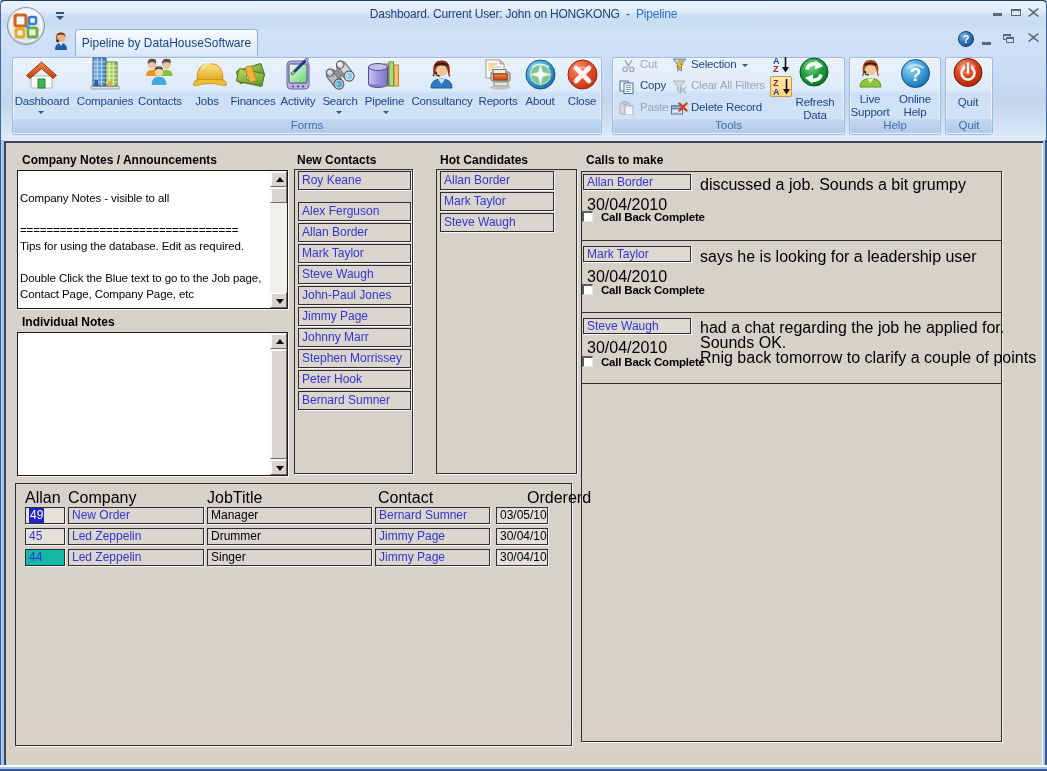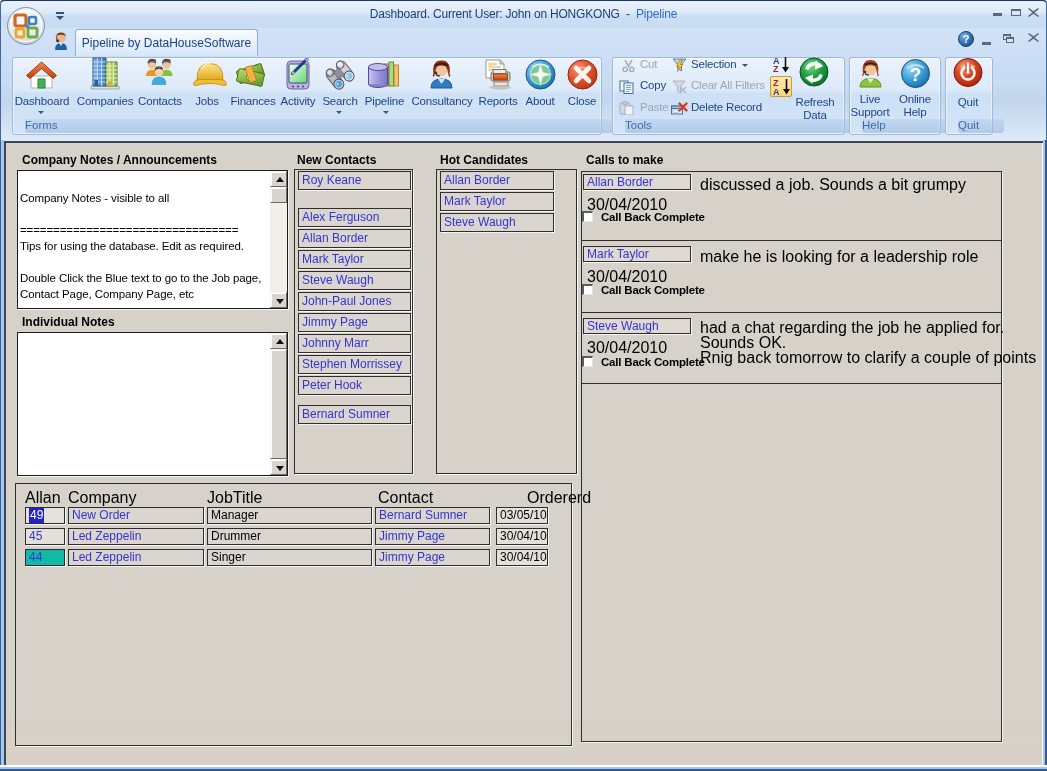--- a/index.html
+++ b/index.html
@@ -13,21 +13,21 @@
 #edgeL{left:3.5px;top:141px;width:2px;height:624px;background:#3E4655}
 #edgeR{left:1041.5px;top:143px;width:1.5px;height:622px;background:#FBFCFD}
 #borderR{left:1043px;top:140px;width:4px;height:631px;background:linear-gradient(90deg,#A5C6EE 0 2.5px,#35598C 2.5px 4px)}
 #borderB{left:0;top:765px;width:1047px;height:6px;background:linear-gradient(#FEFEFE 0 2px,#A3C3EC 2px 4.5px,#35598C 4.5px 6px)}
 #ribbonline{left:3.5px;top:141px;width:1039px;height:2.5px;background:#3E4655}
 #clienttop{left:5.5px;top:143px;width:1036px;height:622px;background:linear-gradient(#D6D2CA 0 90%,#D7D0C4 100%)}
 
 #tab{left:75px;top:29px;width:183px;height:27px;background:linear-gradient(#FAFCFE,#E2EDFA 70%,#D8E7F7);border:1px solid #8DB0DC;border-bottom:none;border-radius:3px 3px 0 0;font-size:12px;color:#15428B;text-align:center;line-height:27px}
 
 .grp{top:57px;height:78px;border:1px solid #9CB9DE;border-radius:3px;background:linear-gradient(#EAF2FC 0%,#DDEAF9 42%,#CDE0F5 47%,#D4E4F7 100%);box-shadow:inset 0 0 0 1px rgba(255,255,255,.55)}
-.grplabel{bottom:1px;left:12px;width:100%;height:14px;font-size:11.5px;color:#3F6DAD;background:linear-gradient(rgba(170,196,228,.35),rgba(158,188,224,.65));border-radius:0 0 3px 3px}
+.grplabel{bottom:1px;left:0;width:100%;height:14px;text-align:center;font-size:11.5px;color:#3F6DAD;background:linear-gradient(rgba(170,196,228,.35),rgba(158,188,224,.65));border-radius:0 0 3px 3px}
 .rlabel{top:38px;font-size:11.5px;letter-spacing:-0.2px;color:#1E4586;text-align:center;white-space:nowrap}
 .darr{width:0;height:0;border-left:3.5px solid transparent;border-right:3.5px solid transparent;border-top:3.5px solid #2F5697}
 .tool{font-size:11.5px;letter-spacing:-0.2px;color:#1E4586;white-space:nowrap}
 .gray{color:#9AA6B6}
 
 .seclabel{font-size:12px;font-weight:bold;color:#000}
 .tarea{background:#fff;border:1px solid #1c1c1c;box-shadow:1px 1px 0 rgba(255,255,255,.8);overflow:hidden}
 .tatext{font-size:11.5px;letter-spacing:-0.1px;line-height:16px;color:#000;padding:19px 1px 0 2px}
 .panel{border:1px solid #2e2e2e;box-shadow:1px 1px 0 rgba(255,255,255,.8)}
 .item{height:19px;background:#DAD6CF;border:1px solid #2e2e2e;box-shadow:1px 1px 0 rgba(255,255,255,.8);font-size:12px;color:#3434D2;line-height:17px;padding-left:3px;overflow:hidden;white-space:nowrap}
@@ -438,30 +438,30 @@
 <div class="a thumb" style="top:16px;height:110px"></div>
 <div class="a sbbtn" style="bottom:0">
         <div class="a tri-dn"></div>
       </div>
 </div>
 </div>
 
 <div class="a seclabel" style="left:297px;top:153px">New Contacts</div>
 <div class="a panel" style="left:294px;top:169px;width:119px;height:305px"></div>
 <div class="a" style="left:298px;top:171px;width:113px">
-<div class="item" style="margin-bottom:18px">Roy Keane</div>
+<div class="item" style="margin-bottom:12px">Roy Keane</div>
 <div class="item" style="margin-bottom:2px">Alex Ferguson</div>
 <div class="item" style="margin-bottom:2px">Allan Border</div>
 <div class="item" style="margin-bottom:2px">Mark Taylor</div>
 <div class="item" style="margin-bottom:2px">Steve Waugh</div>
 <div class="item" style="margin-bottom:2px">John-Paul Jones</div>
 <div class="item" style="margin-bottom:2px">Jimmy Page</div>
 <div class="item" style="margin-bottom:2px">Johnny Marr</div>
 <div class="item" style="margin-bottom:2px">Stephen Morrissey</div>
-<div class="item" style="margin-bottom:10px">Peter Hook</div>
+<div class="item" style="margin-bottom:2px">Peter Hook</div>
 <div class="item" style="margin-bottom:2px">Bernard Sumner</div>
 </div>
 
 <div class="a seclabel" style="left:440px;top:153px">Hot Candidates</div>
 <div class="a panel" style="left:436px;top:169px;width:141px;height:305px"></div>
 <div class="a" style="left:440px;top:171px;width:114px">
 <div class="item" style="margin-bottom:2px">Allan Border</div>
 <div class="item" style="margin-bottom:2px">Mark Taylor</div>
 <div class="item" style="margin-bottom:2px">Steve Waugh</div>
 </div>
@@ -469,21 +469,21 @@
 <div class="a seclabel" style="left:586px;top:153px">Calls to make</div>
 <div class="a panel" style="left:581px;top:171px;width:421px;height:571px"></div>
 <div class="a item" style="left:583px;top:174px;width:108px;height:16px;line-height:14px;background:#DEDAD3">Allan Border</div>
 <div class="a datetext" style="left:700px;top:176px">discussed a job. Sounds a bit grumpy</div>
 <div class="a datetext" style="left:587px;top:196px">30/04/2010</div>
 <div class="a cbox" style="left:582px;top:211px"></div>
 <div class="a cblabel" style="left:601px;top:211px">Call Back Complete</div>
 <div class="a hline" style="left:582px;top:240px;width:419px"></div>
 
 <div class="a item" style="left:583px;top:246px;width:108px;height:16px;line-height:14px;background:#DEDAD3">Mark Taylor</div>
-<div class="a datetext" style="left:700px;top:248px">make he is looking for a leadership role</div>
+<div class="a datetext" style="left:700px;top:248px">says he is looking for a leadership user</div>
 <div class="a datetext" style="left:587px;top:268px">30/04/2010</div>
 <div class="a cbox" style="left:582px;top:284px"></div>
 <div class="a cblabel" style="left:601px;top:284px">Call Back Complete</div>
 <div class="a hline" style="left:582px;top:312px;width:419px"></div>
 
 <div class="a item" style="left:583px;top:318px;width:108px;height:16px;line-height:14px;background:#DEDAD3">Steve Waugh</div>
 <div class="a datetext" style="left:700px;top:320px;line-height:15px">had a chat regarding the job he applied for. Sounds OK.<br>Rnig back tomorrow to clarify a couple of points</div>
 <div class="a datetext" style="left:587px;top:339px">30/04/2010</div>
 <div class="a cbox" style="left:582px;top:356px"></div>
 <div class="a cblabel" style="left:601px;top:356px">Call Back Complete</div>

